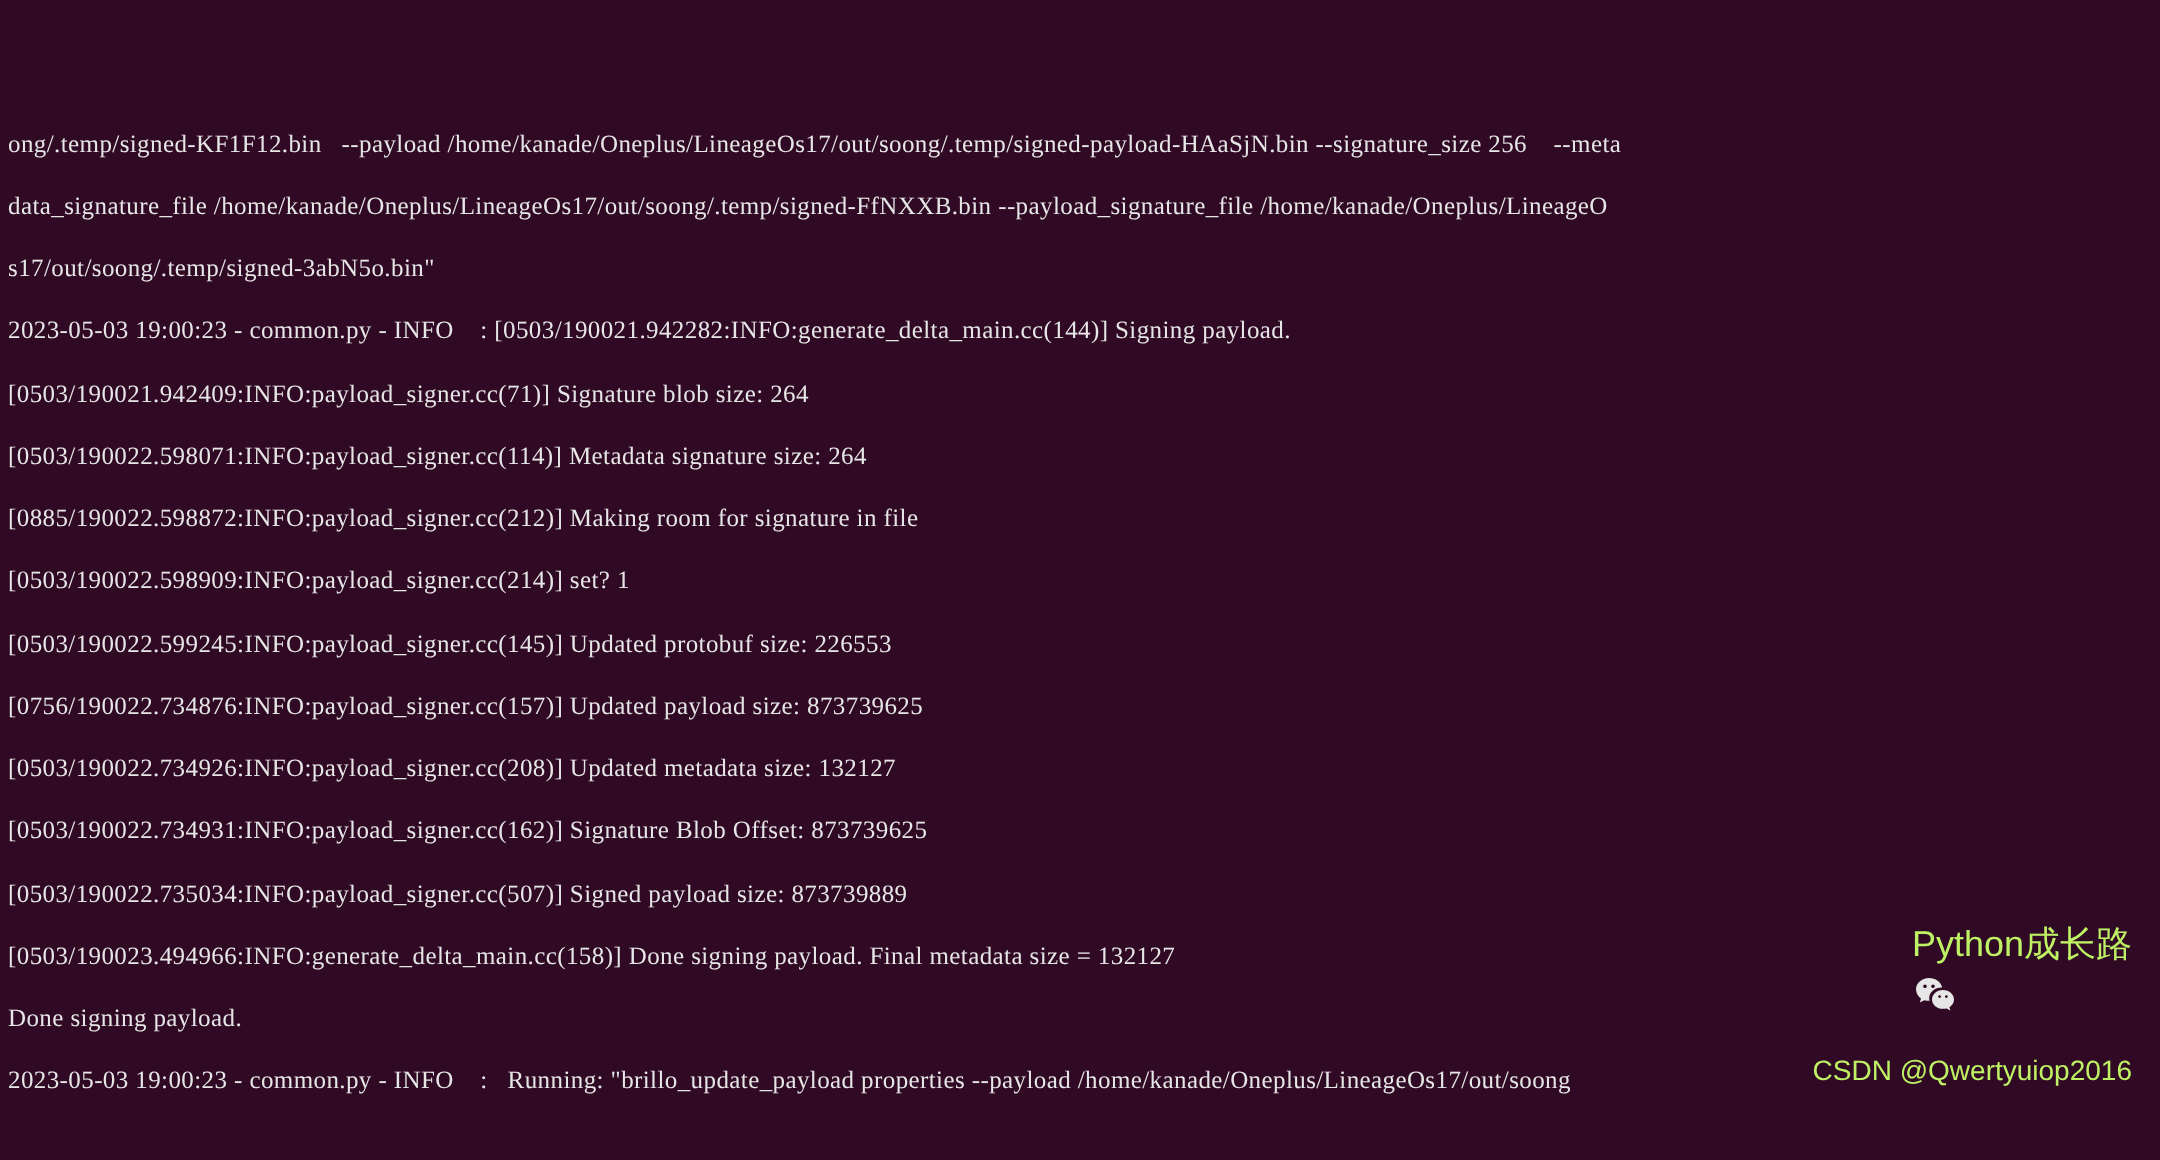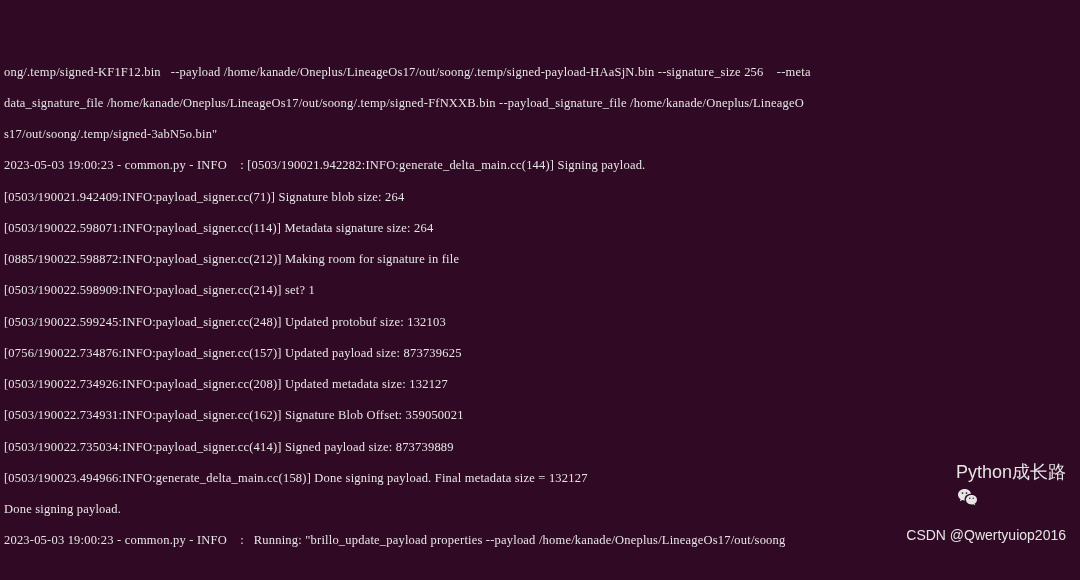--- a/index.html
+++ b/index.html
@@ -18,21 +18,21 @@
   }
   .terminal {
     padding: 2px 4px;
     letter-spacing: 0.2px;
   }
   .line { display: block; font-family: Liberation Serif, serif; }
   .watermark {
     position: absolute;
     right: 14px;
     bottom: 14px;
-    color: #e5e5e5;
+    color: #bef264;
     font-family: Arial, "Microsoft YaHei", sans-serif;
     font-size: 14px;
     text-align: right;
     line-height: 1.45;
   }
   .wm-top {
     display: flex;
     align-items: center;
     gap: 6px;
     font-size: 18px;
@@ -51,25 +51,25 @@
 
 
 <div class="terminal"><div id="log-lines"><span class="line">ong/.temp/signed-KF1F12.bin   --payload /home/kanade/Oneplus/LineageOs17/out/soong/.temp/signed-payload-HAaSjN.bin --signature_size 256    --meta</span>
 <span class="line">data_signature_file /home/kanade/Oneplus/LineageOs17/out/soong/.temp/signed-FfNXXB.bin --payload_signature_file /home/kanade/Oneplus/LineageO</span>
 <span class="line">s17/out/soong/.temp/signed-3abN5o.bin"</span>
 <span class="line">2023-05-03 19:00:23 - common.py - INFO    : [0503/190021.942282:INFO:generate_delta_main.cc(144)] Signing payload.</span>
 <span class="line">[0503/190021.942409:INFO:payload_signer.cc(71)] Signature blob size: 264</span>
 <span class="line">[0503/190022.598071:INFO:payload_signer.cc(114)] Metadata signature size: 264</span>
 <span class="line">[0885/190022.598872:INFO:payload_signer.cc(212)] Making room for signature in file</span>
 <span class="line">[0503/190022.598909:INFO:payload_signer.cc(214)] set? 1</span>
-<span class="line">[0503/190022.599245:INFO:payload_signer.cc(248)] Updated protobuf size: 132103</span>
+<span class="line">[0503/190022.599245:INFO:payload_signer.cc(145)] Updated protobuf size: 226553</span>
 <span class="line">[0756/190022.734876:INFO:payload_signer.cc(157)] Updated payload size: 873739625</span>
 <span class="line">[0503/190022.734926:INFO:payload_signer.cc(208)] Updated metadata size: 132127</span>
-<span class="line">[0503/190022.734931:INFO:payload_signer.cc(162)] Signature Blob Offset: 359050021</span>
-<span class="line">[0503/190022.735034:INFO:payload_signer.cc(414)] Signed payload size: 873739889</span>
+<span class="line">[0503/190022.734931:INFO:payload_signer.cc(162)] Signature Blob Offset: 873739625</span>
+<span class="line">[0503/190022.735034:INFO:payload_signer.cc(507)] Signed payload size: 873739889</span>
 <span class="line">[0503/190023.494966:INFO:generate_delta_main.cc(158)] Done signing payload. Final metadata size = 132127</span>
 <span class="line">Done signing payload.</span>
 <span class="line">2023-05-03 19:00:23 - common.py - INFO    :   Running: "brillo_update_payload properties --payload /home/kanade/Oneplus/LineageOs17/out/soong</span>
 
 
 
 
 
 
 

